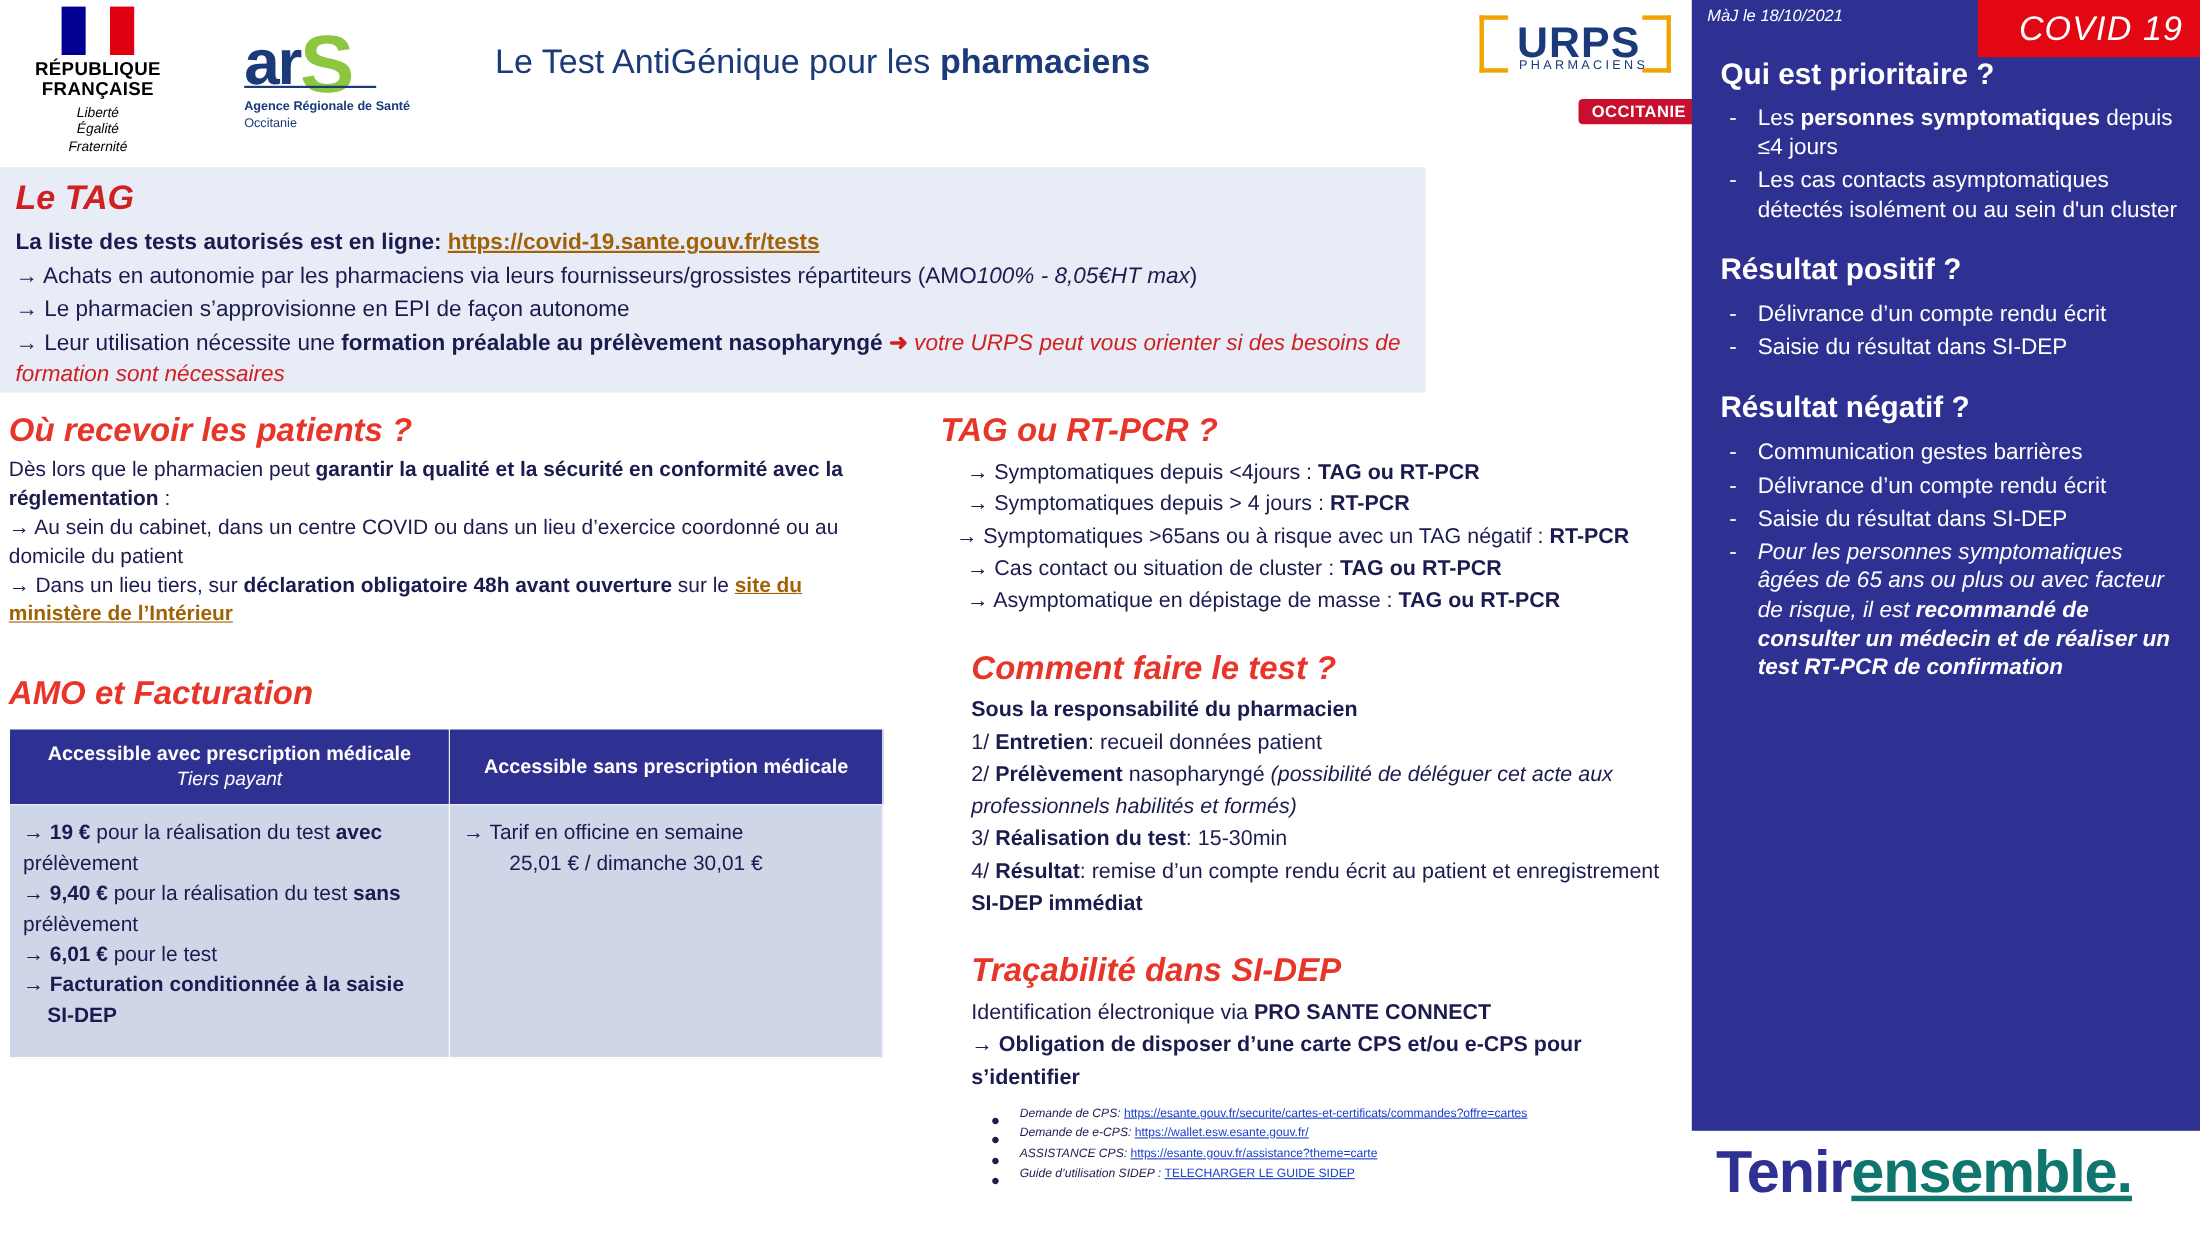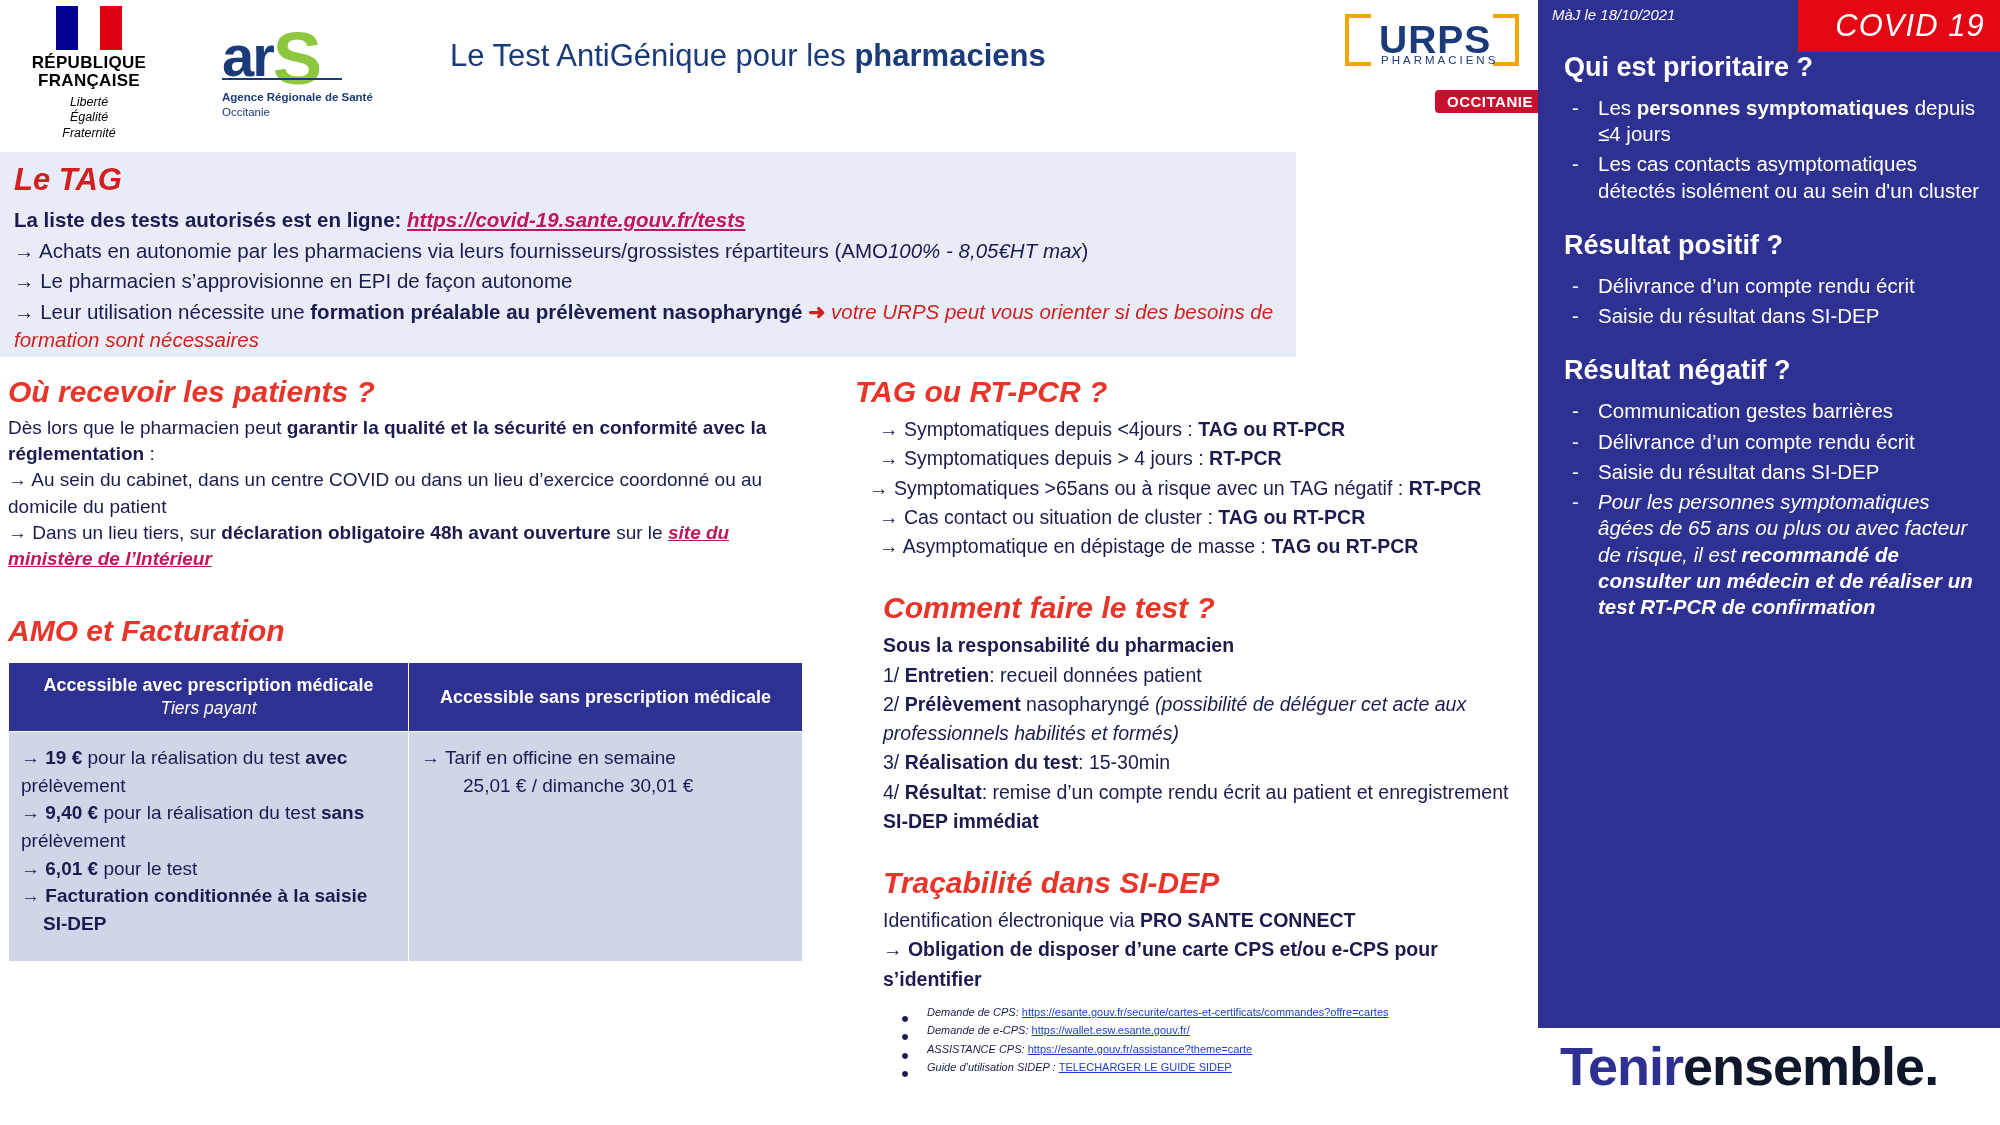--- a/index.html
+++ b/index.html
@@ -43,21 +43,21 @@
   .urps-txt { position:absolute; left:34px; top:8px; font-size:39px; font-weight:bold; color:#1b3a7a; letter-spacing:1px; }
   .urps-sub { position:absolute; left:36px; top:44px; font-size:11.5px; letter-spacing:3px; color:#1b3a7a; }
   .occitanie { position:absolute; left:90px; top:80px; background:#c8102e; color:#fff; font-size:15px; font-weight:bold; padding:3px 12px; border-radius:4px; letter-spacing:.5px; }
 
   
   .tagband { position:absolute; left:0; top:152px; width:1296px; height:205px; background:#e8ecf7; padding:10px 14px 0 14px; }
   .tagband h2 { margin:0 0 8px 0; font-size:31px; font-style:italic; font-weight:bold; color:#d02020; }
   .tagband p { margin:0 0 3px 0; font-size:20.5px; line-height:1.35; color:#1b1b4f; }
   .tagband b { font-weight:bold; }
   a { color:#1a3fcf; }
-  .lnk { color:#be185d; text-decoration:underline; font-weight:bold;font-style:italic; }
+  .lnk { color:#a16207; text-decoration:underline; font-weight:bold; }
   .ital { font-style:italic; }
   .redital { color:#d02020; font-style:italic; }
   .redarrow { color:#d02020; font-weight:bold; }
 
   
   .colL { position:absolute; left:8px; top:375px; width:790px; }
   .h-red { font-size:30px; font-style:italic; font-weight:bold; color:#e8352a; margin:0 0 6px 0; }
   .body-txt { font-size:19px; line-height:1.38; color:#1b1b4f; }
   .body-txt b { font-weight:bold; }
 
@@ -83,21 +83,21 @@
   .covidbadge { position:absolute; left:1798px; top:0; width:224px; height:52px; background:#e30613; color:#fff; font-size:31px; font-style:italic; font-weight:normal; display:flex; align-items:center; justify-content:center; letter-spacing:1px; }
   .panel h3 { font-size:27px; font-weight:bold; margin:0 0 12px 0; }
   .panel ul { list-style:none; margin:0 0 26px 0; padding:0; }
   .panel li { position:relative; padding-left:34px; font-size:20.5px; line-height:1.28; margin-bottom:4px; }
   .panel li:before { content:"-"; position:absolute; left:8px; top:0; }
   .panel b { font-weight:bold; }
   .panel .it { font-style:italic; }
 
   .tenir { position:absolute; left:1560px; top:1035px; font-size:54px; font-weight:bold; letter-spacing:-1px; }
   .tenir .t1 { color:#2e3192; }
-  .tenir .t2 { color:#0f172a; }
+  .tenir .t2 { color:#0f766e;text-decoration:underline; }
 </style>
 </head>
 <body>
 
 <div class="page">
 
   <div class="header">
     <div class="marianne">
       <div class="flag">
           <span class="b"></span>

